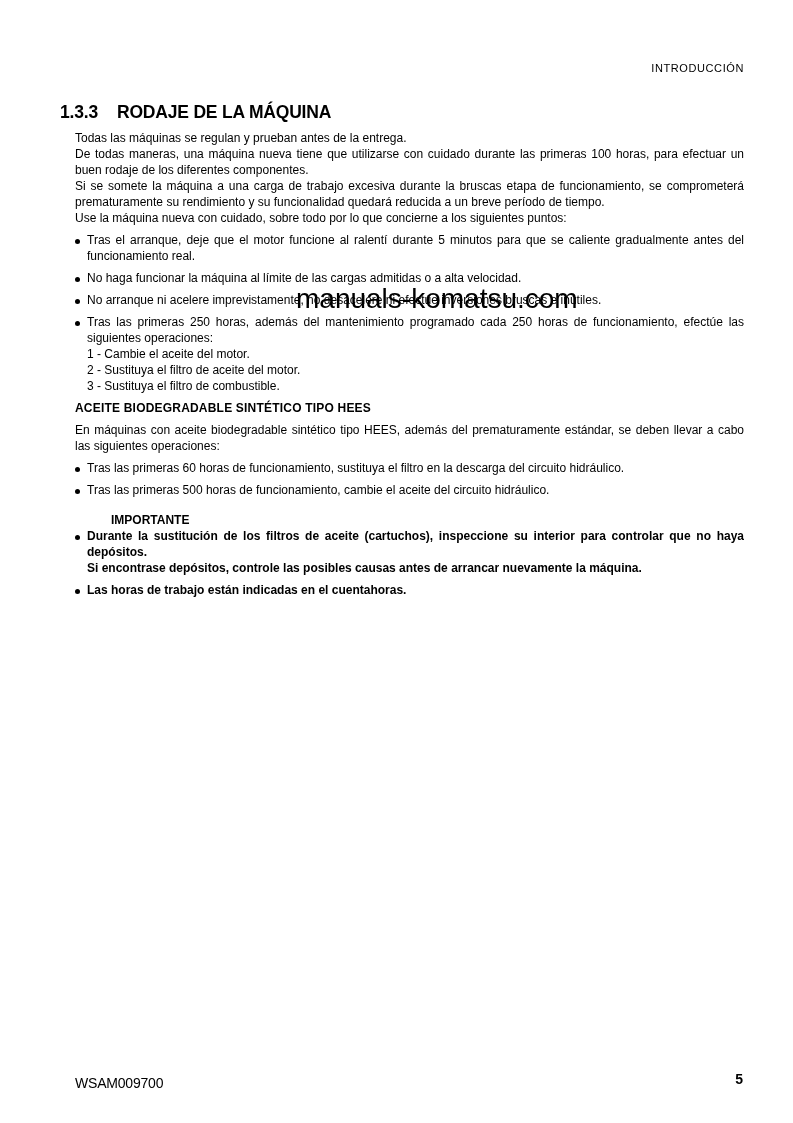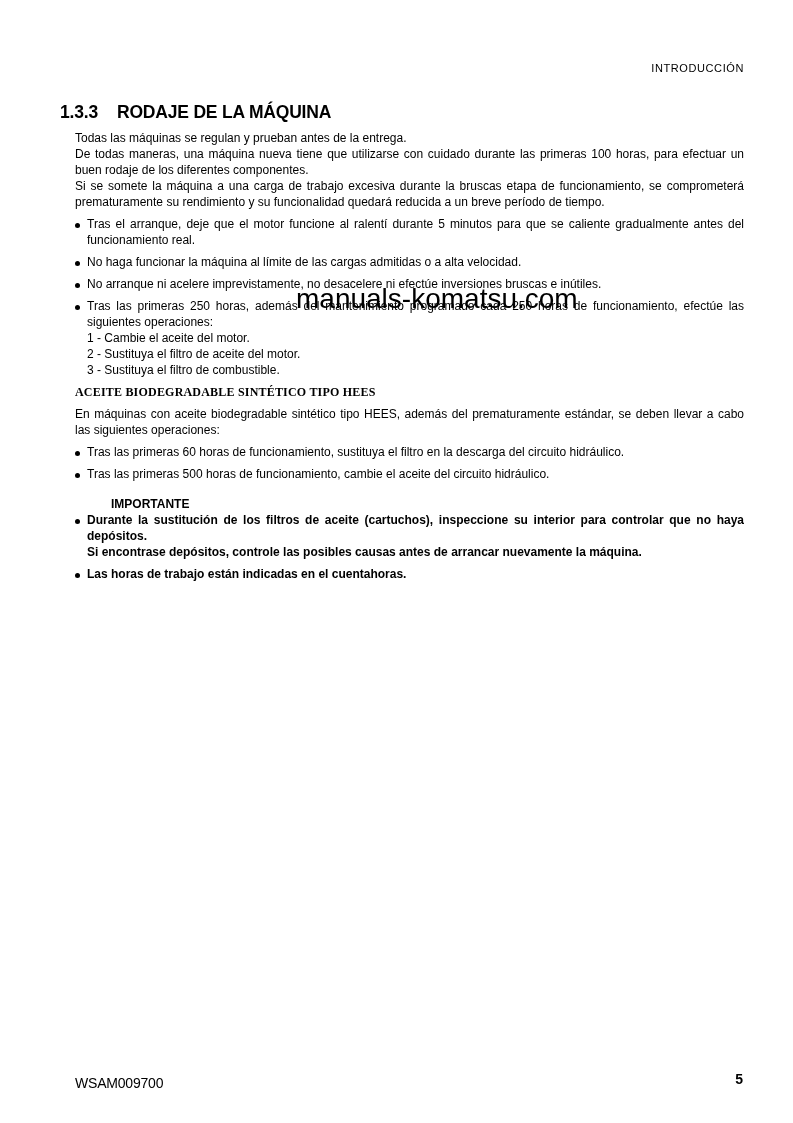--- a/index.html
+++ b/index.html
@@ -68,21 +68,20 @@
     }
     .b1 { margin-top: 6px; }
     .b2 { margin-top: 6px; }
     .b3 { margin-top: 6px; }
     .b4 { margin-top: 6px; }
     .sub-item { display: block; }
     .subheading {
       font-weight: bold;
       margin: 6px 0 0 0;
       letter-spacing: 0.2px;
-      font-family: Liberation Serif, serif;
     }
     .hees-para { margin-top: 6px; }
     .hb1 { margin-top: 6px; }
     .hb2 { margin-top: 6px; }
     .important-heading {
       font-weight: bold;
       margin: 14px 0 0 0;
       padding-left: 36px;
     }
     .important-list li {
@@ -117,20 +116,21 @@
 <body>
 
 <div class="page-header">INTRODUCCIÓN</div>
 
 <h1 class="section-title"><span class="num">1.3.3</span><span>RODAJE DE LA MÁQUINA</span></h1>
 
 <div class="content">
   <p class="para">Todas las máquinas se regulan y prueban antes de la entrega.</p>
   <p class="para">De todas maneras, una máquina nueva tiene que utilizarse con cuidado durante las primeras 100 horas, para efectuar un buen rodaje de los diferentes componentes.</p>
   <p class="para">Si se somete la máquina a una carga de trabajo excesiva durante la bruscas etapa de funcionamiento, se comprometerá prematuramente su rendimiento y su funcionalidad quedará reducida a un breve período de tiempo.</p>
+  <p class="para">Use la máquina nueva con cuidado, sobre todo por lo que concierne a los siguientes puntos:</p>
 
   <ul class="bullets">
     <li class="b1"><span class="dot"></span><span>Tras el arranque, deje que el motor funcione al ralentí durante 5 minutos para que se caliente gradualmente antes del funcionamiento real.</span></li>
     <li class="b2"><span class="dot"></span><span>No haga funcionar la máquina al límite de las cargas admitidas o a alta velocidad.</span></li>
     <li class="b3"><span class="dot"></span><span>No arranque ni acelere imprevistamente, no desacelere ni efectúe inversiones bruscas e inútiles.</span></li>
     <li class="b4"><span class="dot"></span><span>Tras las primeras 250 horas, además del mantenimiento programado cada 250 horas de funcionamiento, efectúe las siguientes operaciones:</span>
       <span class="sub-item">1 - Cambie el aceite del motor.</span>
       <span class="sub-item">2 - Sustituya el filtro de aceite del motor.</span>
       <span class="sub-item">3 - Sustituya el filtro de combustible.</span>
     </li>

